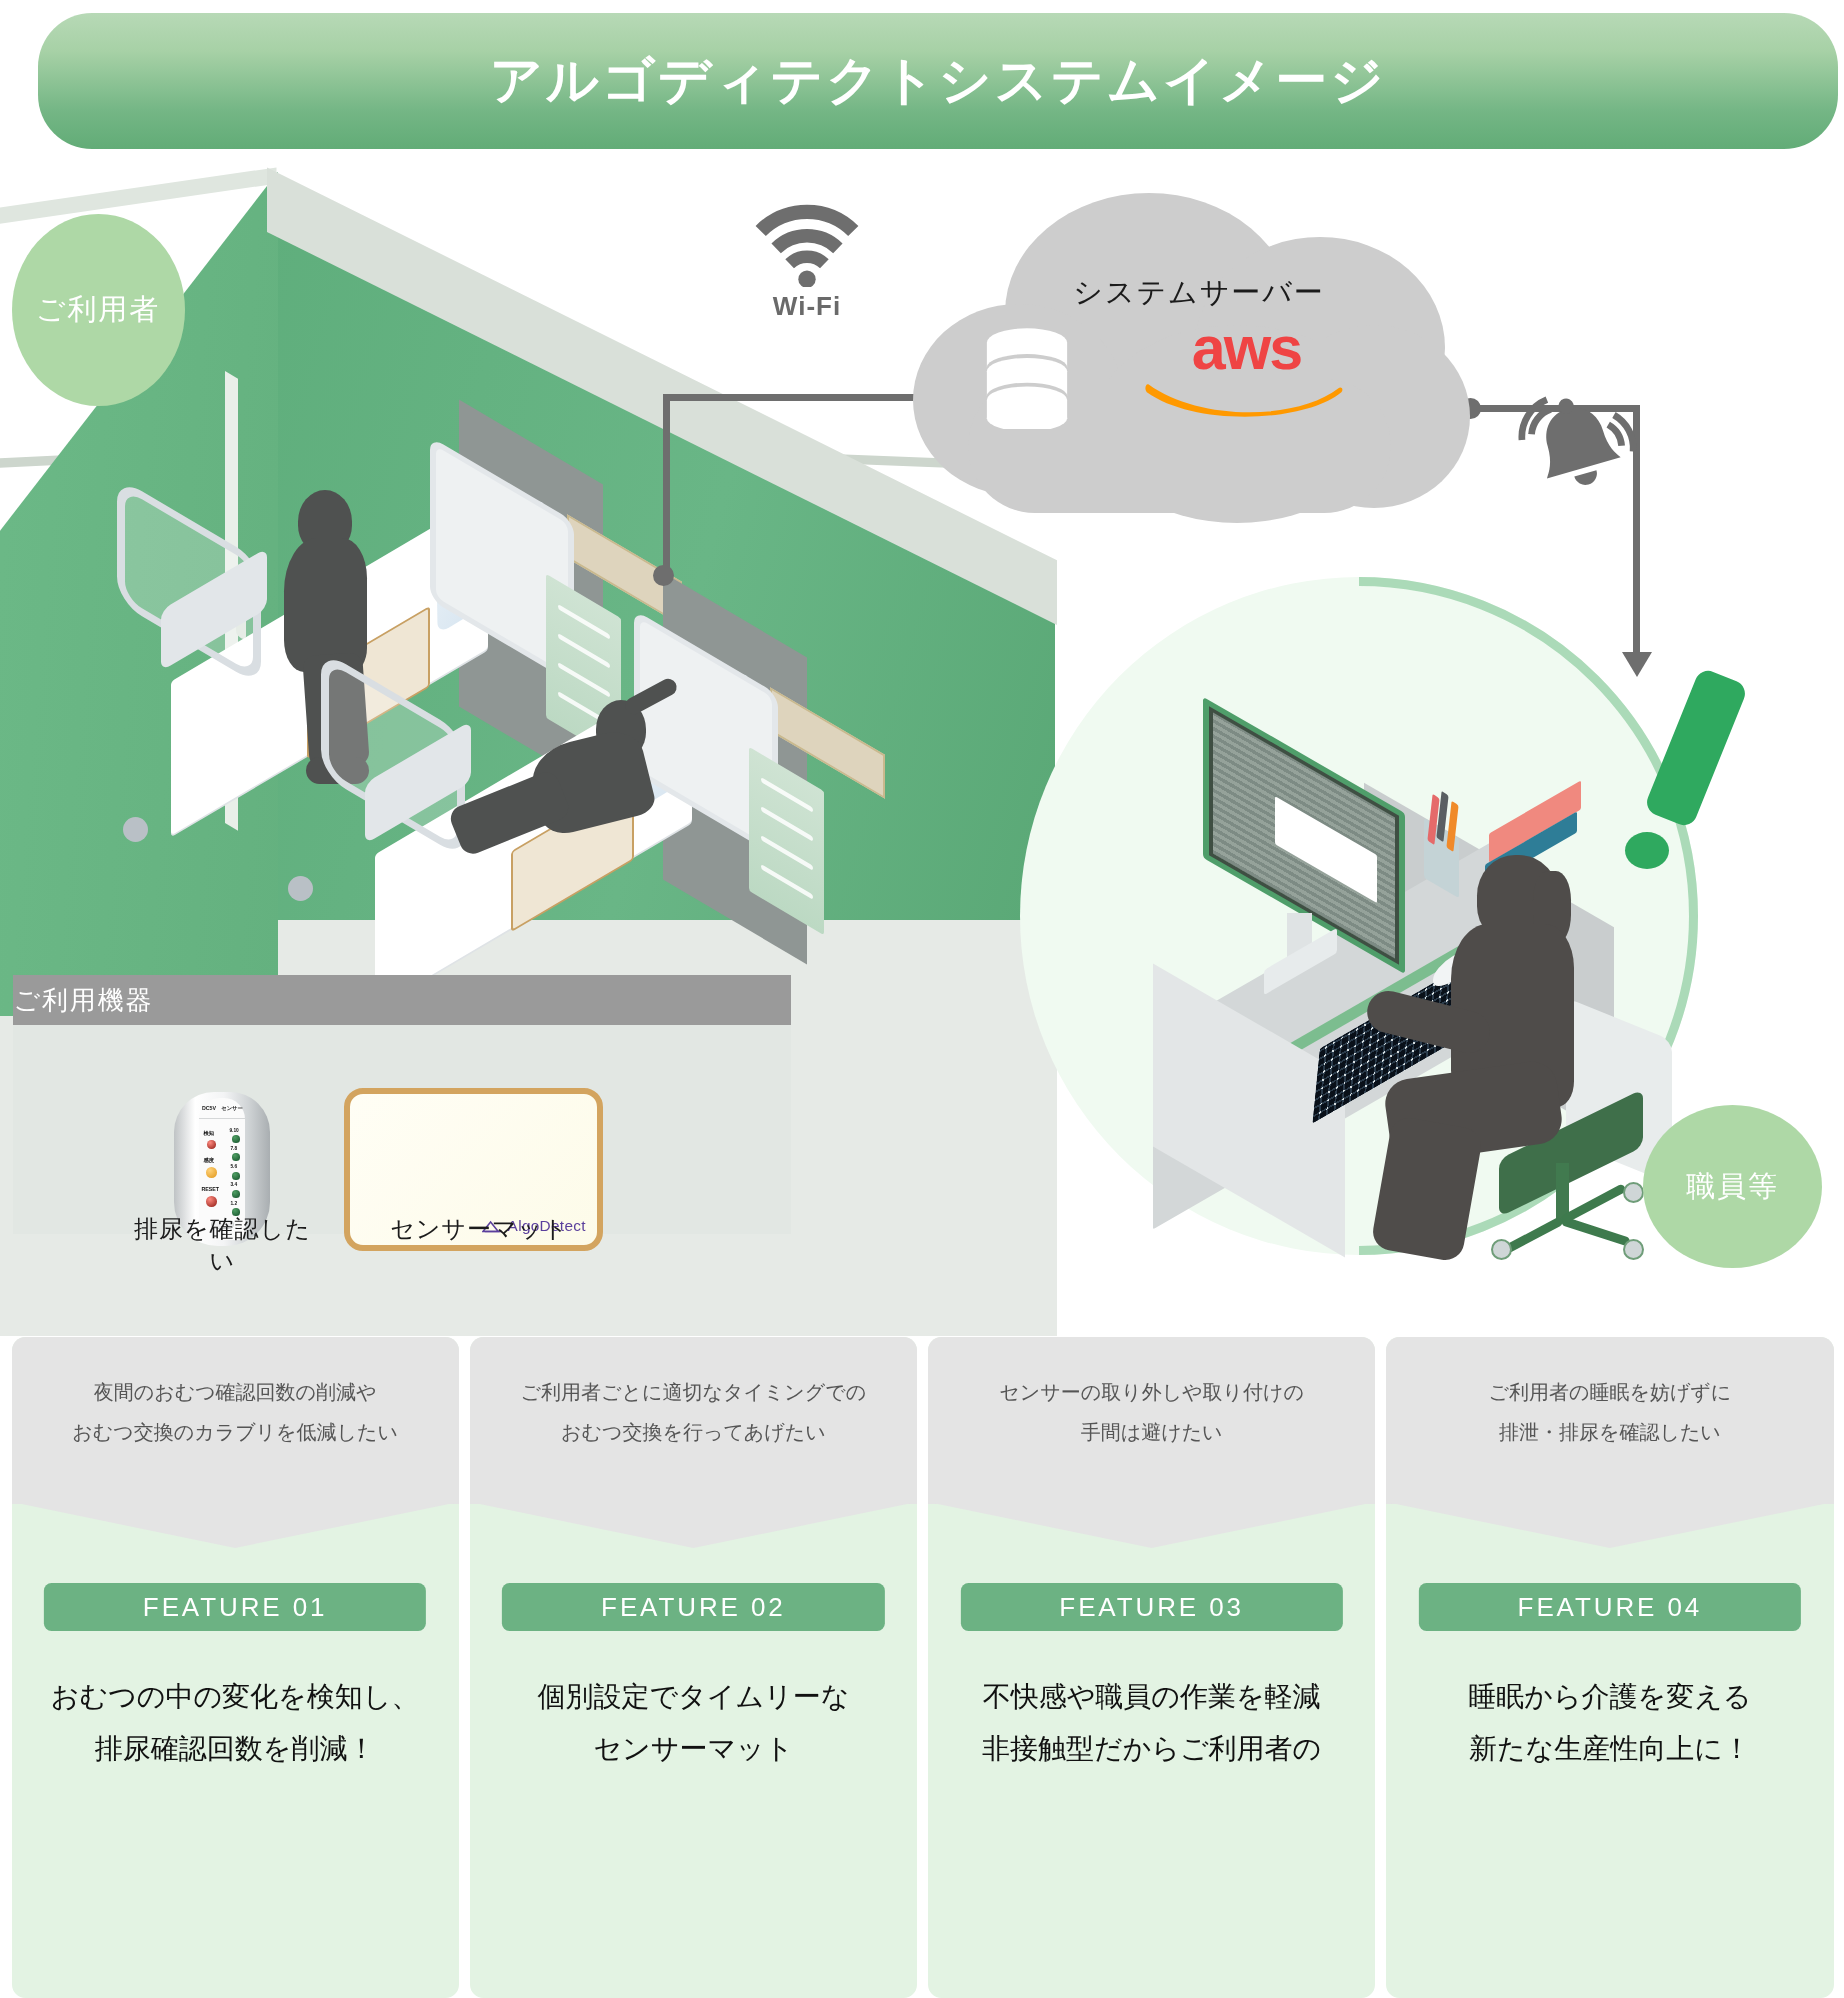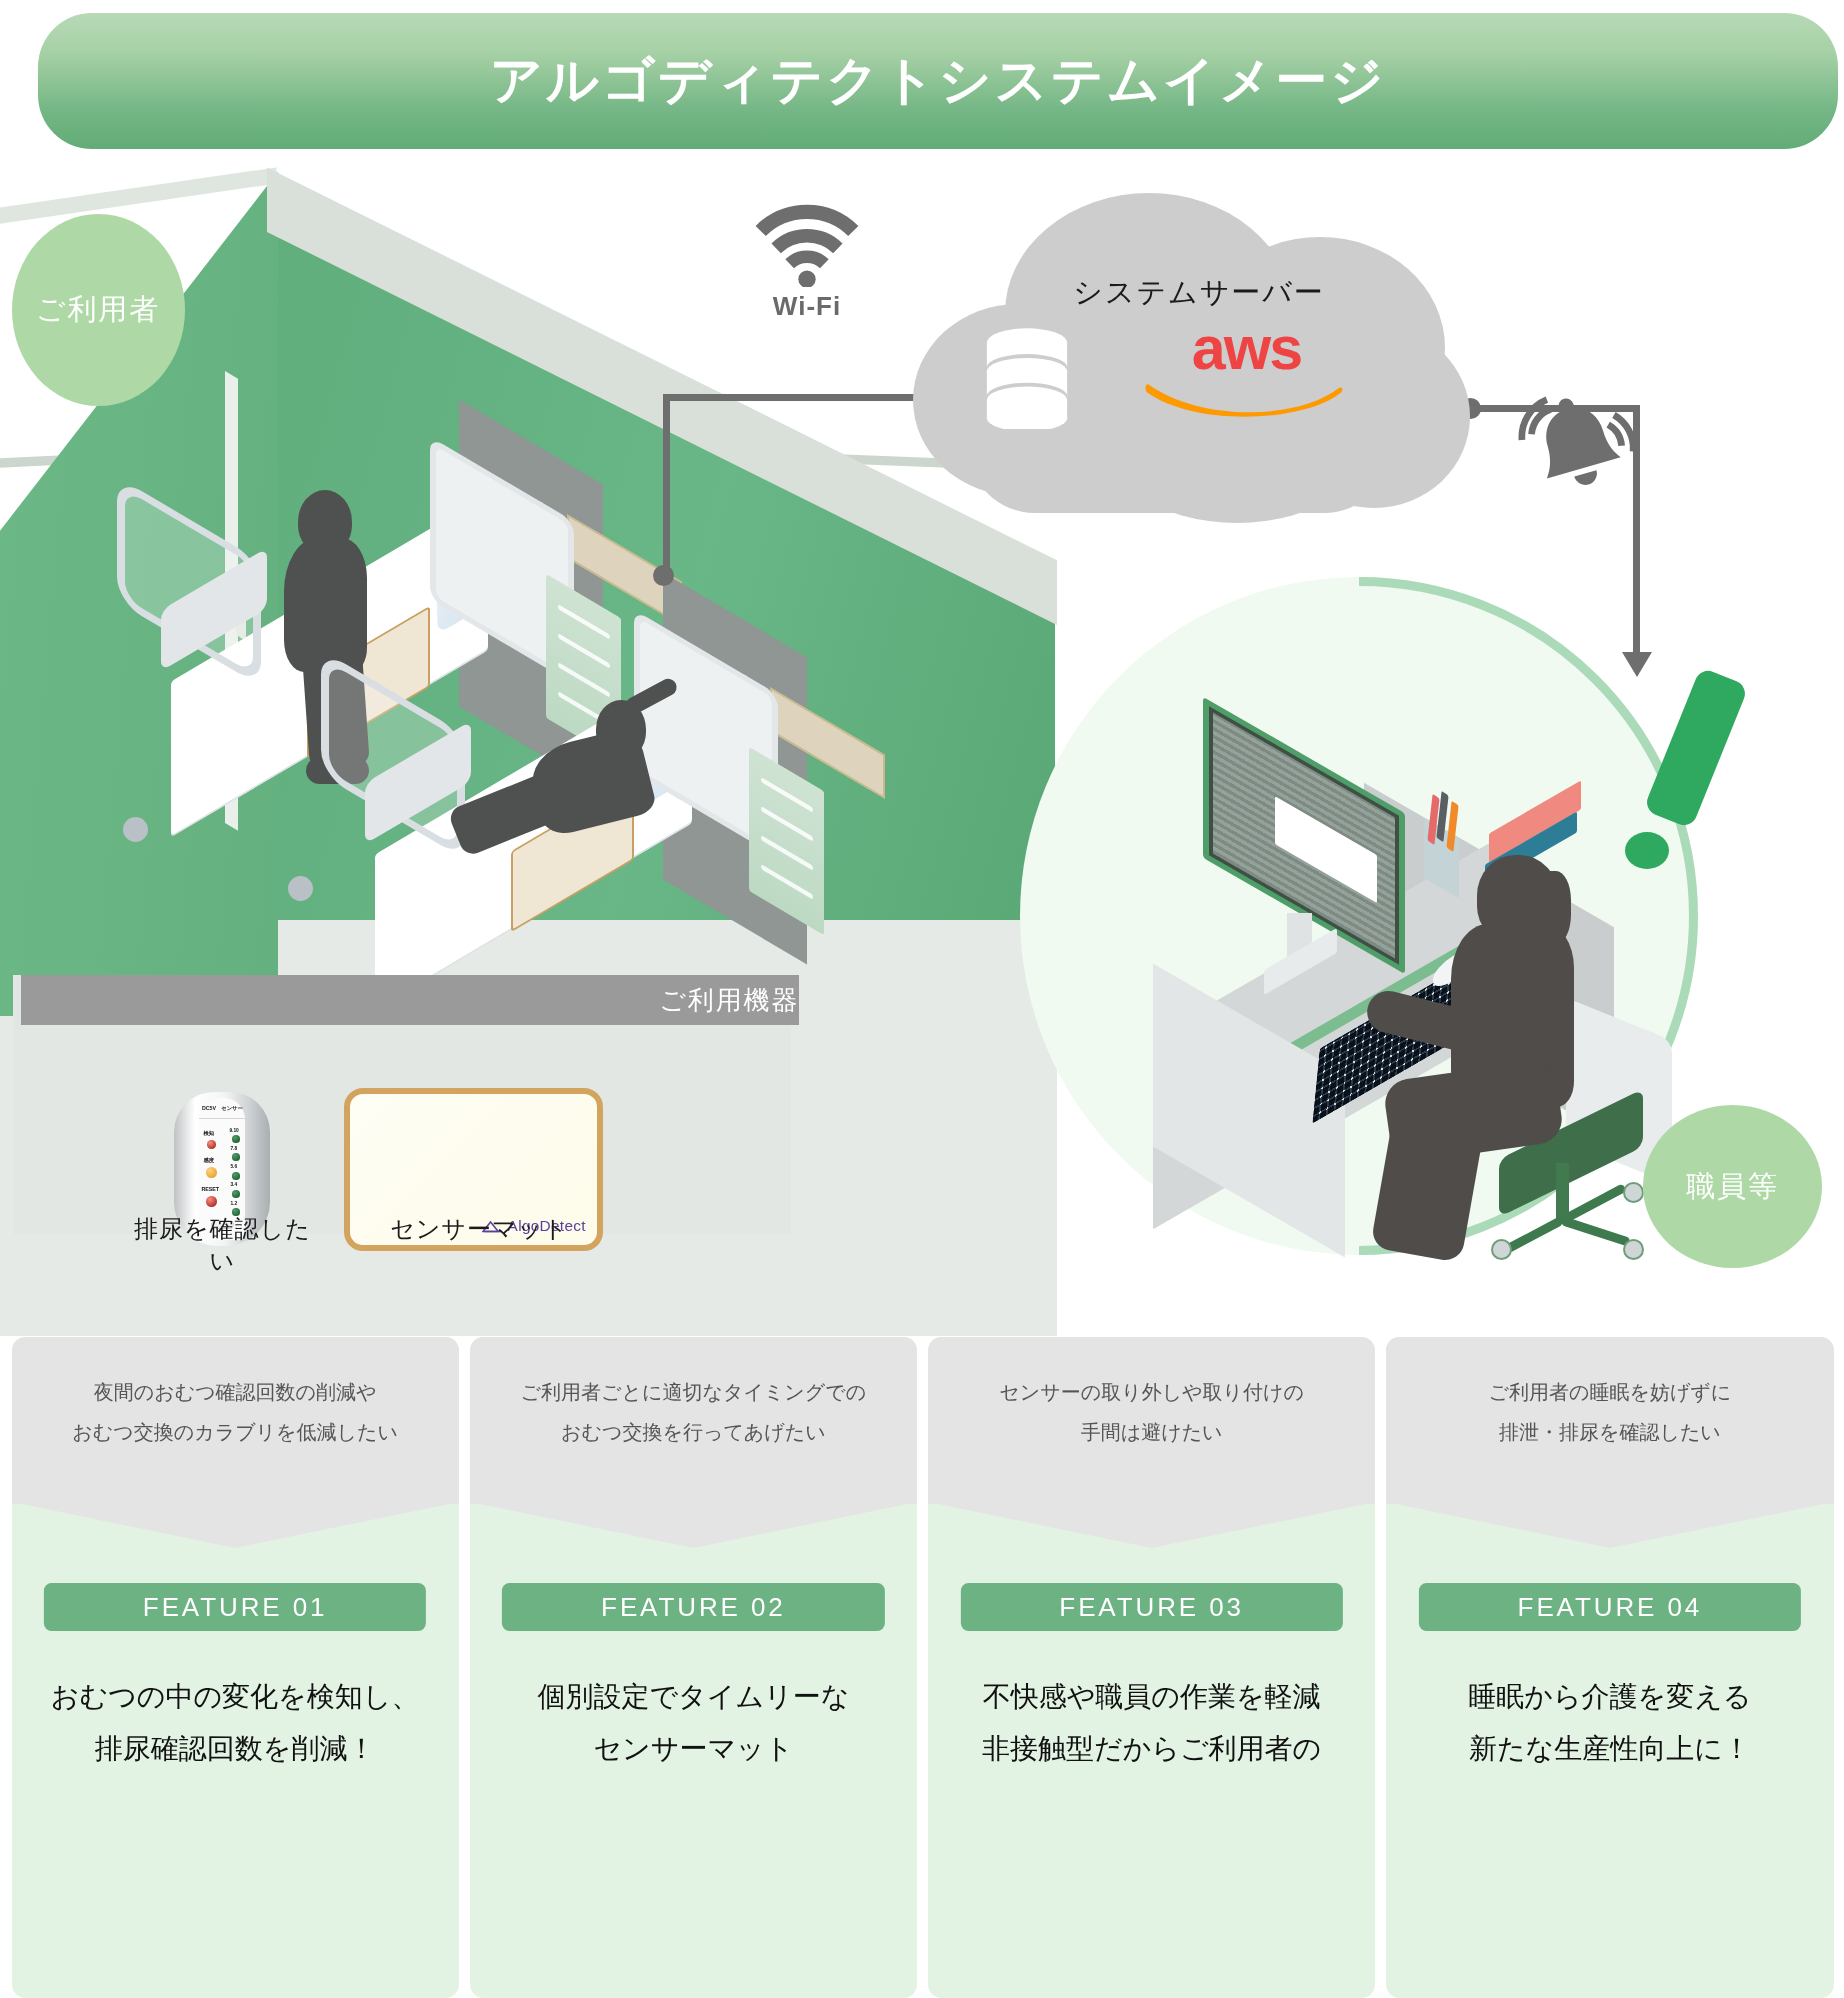--- a/index.html
+++ b/index.html
@@ -132,22 +132,22 @@
   .p-head { border-radius: 50% 50% 44% 44%; }
   .p-torso { border-radius: 40% 30% 18% 24%; }
   .p-leg { border-radius: 13.4px; }
 
   
   .device-panel {
     position: absolute; left: 13.4px; top: 821px; width: 778px; height: 259px;
     background: #e2e7e3; box-shadow: 0 0 0 0 #000;
   }
   .device-panel-head {
-    position:absolute; left:8px; top:0; width:778px; height:50px;
-    background:#9a9a9a; display:flex; align-items:center; justify-content:flex-end;
+    position:absolute; left:0; top:0; width:778px; height:50px;
+    background:#9a9a9a; display:flex; align-items:center; justify-content:flex-start;
   }
   .device-panel-head span { color:#ffffff; font-size:26px; letter-spacing:1.9px; }
   .device-body { position:absolute; left:0; top:50px; width:778px; height:209px; }
   .dev-label {
     position:absolute; text-align:center; font-size:24px; color:#1b1b1b; letter-spacing:1px;
   }
 
   
   .controller {
     position:absolute; left: 161px; top: 67px; width: 96px; height: 154px;

